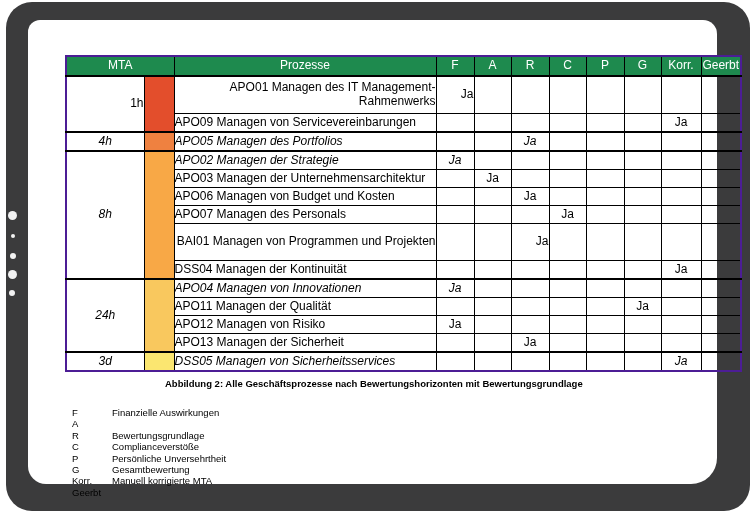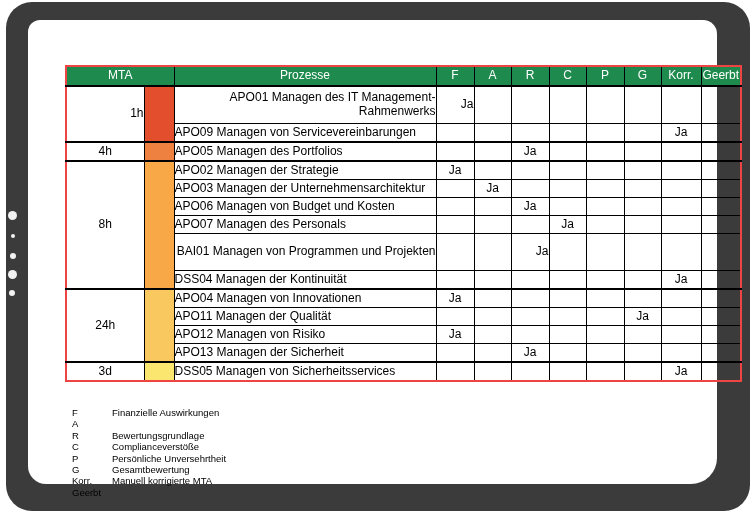--- a/index.html
+++ b/index.html
@@ -13,27 +13,27 @@
   .frame-dot{position:absolute;background:#f2f2f2;border-radius:50%;}
   .dot1{left:8px;top:211px;width:9px;height:9px;}
   .dot2{left:11px;top:234px;width:4px;height:4px;}
   .dot3{left:10px;top:253px;width:6px;height:6px;}
   .dot4{left:8px;top:270px;width:9px;height:9px;}
   .dot5{left:9px;top:290px;width:6px;height:6px;}
   
   table.assess{position:absolute;left:37px;top:35px;width:675px;
                border-collapse:collapse;table-layout:fixed;
                font-size:12px;line-height:1.15;}
-  table.assess{border:2px solid #ef4444;margin-top:10px;}
+  table.assess{border:2px solid #4c1d95;}
   table.assess th{background:#1e8a4e;color:#fff;font-weight:400;
                   border:1px solid #000;border-bottom:2px solid #000;
                   height:18px;padding:0;text-align:center;font-size:12px;}
   table.assess td{border:1px solid #000;padding:0;height:17px;vertical-align:middle;}
   tr.tall td{height:36px;text-align:right;}
-  tr.group-start td{border-top:2px solid #000;}
+  tr.group-start td{border-top:2px solid #000;font-style:italic;}
   td.mta-cell{text-align:center;border-right:0 none;}
   td.strip-cell{border-left:0 none;}
   td.proc-cell{border-left:2px solid #000;padding-left:5px;white-space:pre-line;}
   td.mark-cell{text-align:center;}
   
   .caption{position:absolute;left:137px;top:358px;font-size:9.5px;font-weight:bold;}
   .legend{position:absolute;left:44px;top:387px;font-size:9.5px;line-height:11.4px;}
   .legend-row{display:flex;}
   .legend-key{width:40px;flex:0 0 40px;}
 </style>
@@ -240,20 +240,21 @@
             <td class="mark-cell"></td>
             <td class="mark-cell"></td>
             <td class="mark-cell"></td>
             <td class="mark-cell"></td>
             <td class="mark-cell">Ja</td>
             <td class="mark-cell"></td>
           </tr>
         </tbody>
     </table>
 
+    <div class="caption">Abbildung 2: Alle Geschäftsprozesse nach Bewertungshorizonten mit Bewertungsgrundlage</div>
 
     <div class="legend" id="legend">
         <div class="legend-row">
           <span class="legend-key">F</span>
           <span class="legend-desc">Finanzielle Auswirkungen</span>
         </div>
         <div class="legend-row">
           <span class="legend-key">A</span>
         </div>
         <div class="legend-row">

